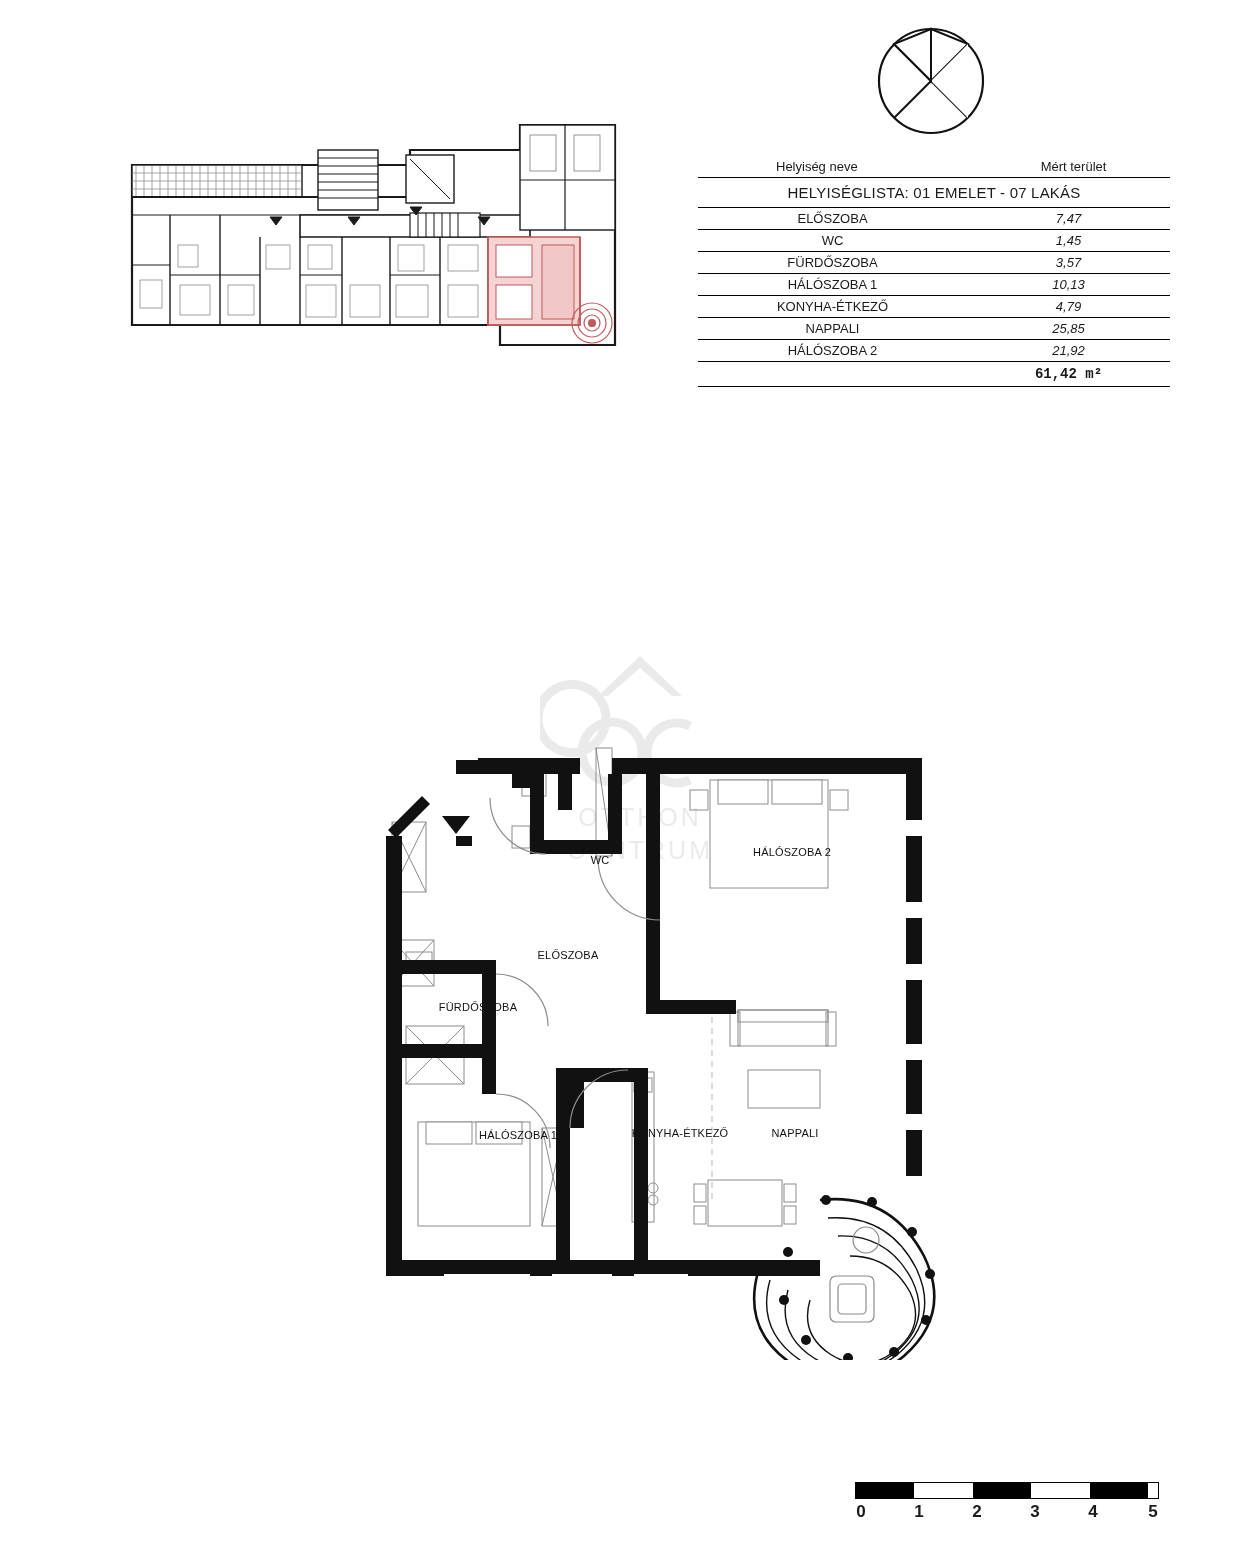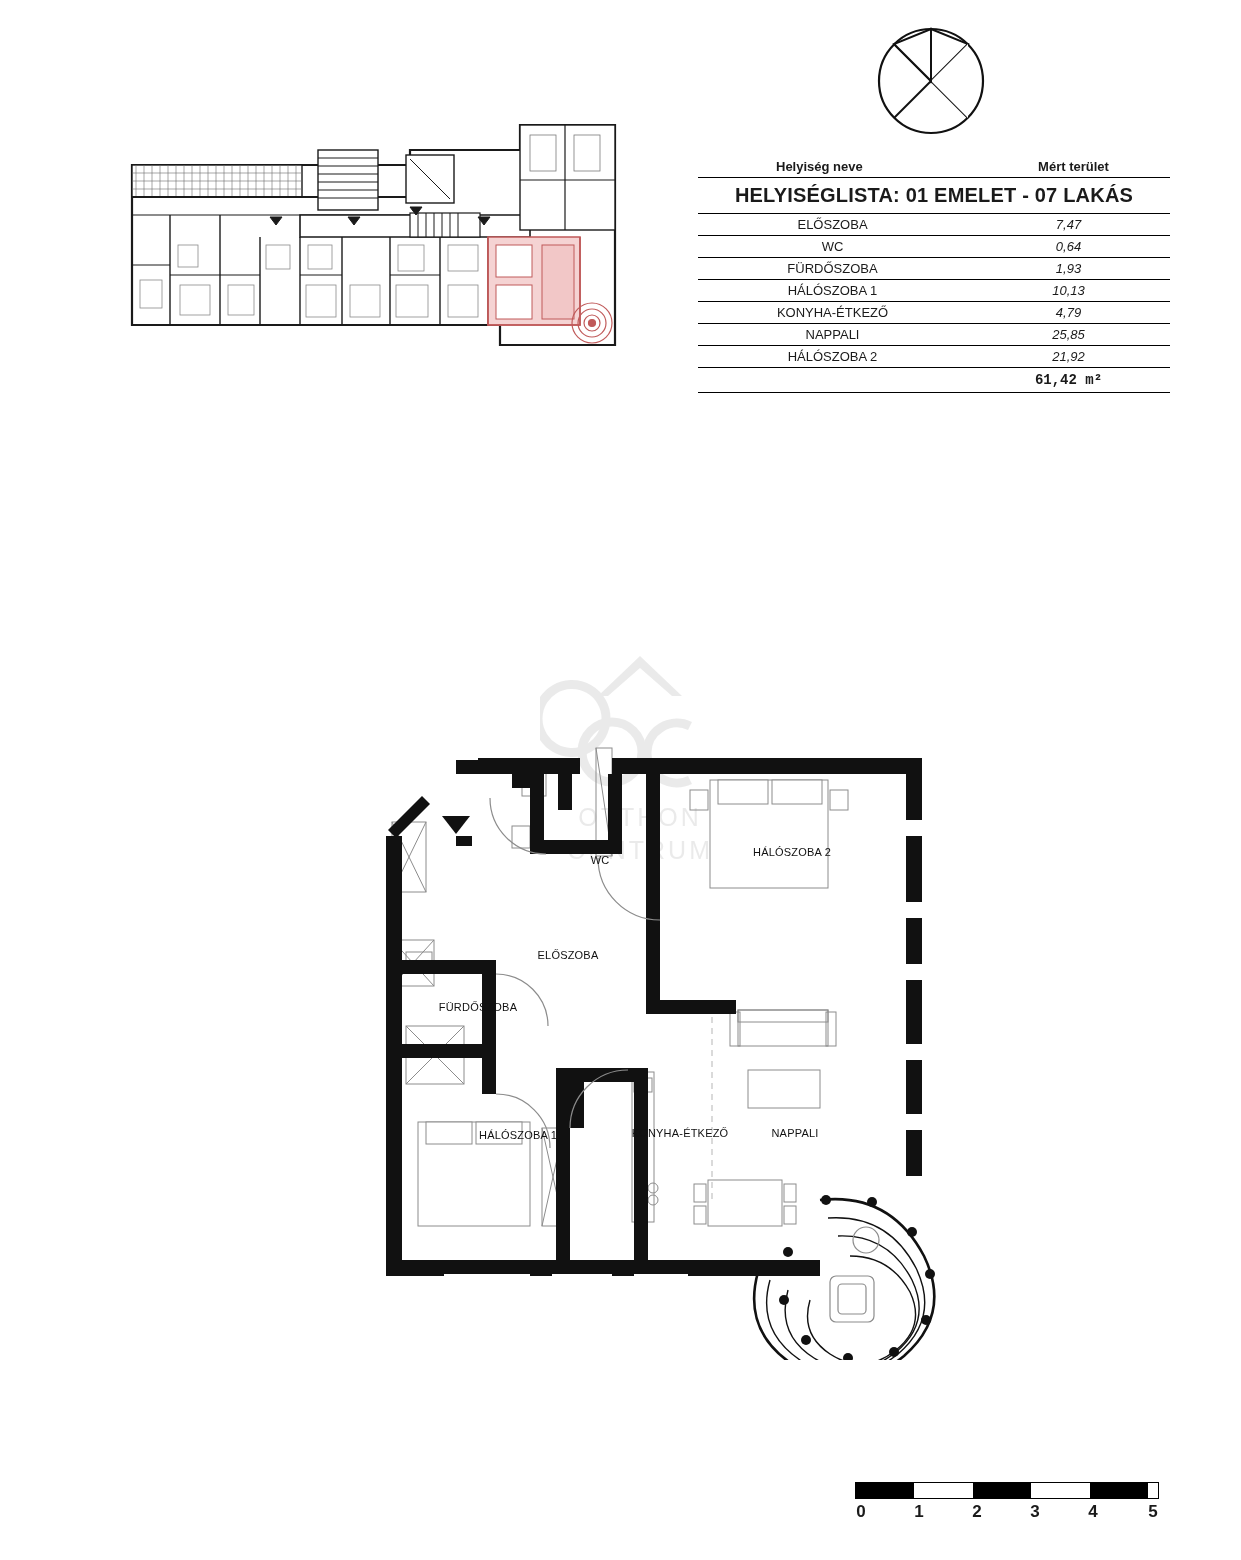--- a/index.html
+++ b/index.html
@@ -31,28 +31,28 @@
     left: 698px;
     top: 156px;
     width: 472px;
     border-collapse: collapse;
     font-size: 13px;
   }
   #room-table .title-row td {
     border-top: 1.6px solid #000;
     border-bottom: 1.2px solid #000;
     text-align: center;
-    font-weight: bold;
-    font-size: 20px;
+    font-weight: normal;
+    font-size: 15px;
     padding: 6px 0 6px 0;
     letter-spacing: 0.2px;
   }
   #room-table thead.head-row th {
     font-size: 13px;
-    font-weight: bold;
+    font-weight: normal;
     border-bottom: 1px solid #000;
     padding: 3px 0 3px 0;
   }
   #room-table thead.head-row th.c1 { text-align: left; padding-left: 78px; width: 57%;}
   #room-table thead.head-row th.c2 { text-align: center; padding-left: 10px;}
   #room-table tbody td {
     border-bottom: 1px solid #000;
     padding: 3px 0 3px 0;
     font-size: 13px;
   }
@@ -190,25 +190,25 @@
       <th class="c2">Mért terület</th>
     </tr>
   </thead>
   <tbody>
     <tr>
       <td class="c1">ELŐSZOBA</td>
       <td class="c2">7,47</td>
     </tr>
     <tr>
       <td class="c1">WC</td>
-      <td class="c2">0,64</td>
+      <td class="c2">1,45</td>
     </tr>
     <tr>
       <td class="c1">FÜRDŐSZOBA</td>
-      <td class="c2">1,93</td>
+      <td class="c2">3,57</td>
     </tr>
     <tr>
       <td class="c1">HÁLÓSZOBA 1</td>
       <td class="c2">10,13</td>
     </tr>
     <tr>
       <td class="c1">KONYHA-ÉTKEZŐ</td>
       <td class="c2">4,79</td>
     </tr>
     <tr>

